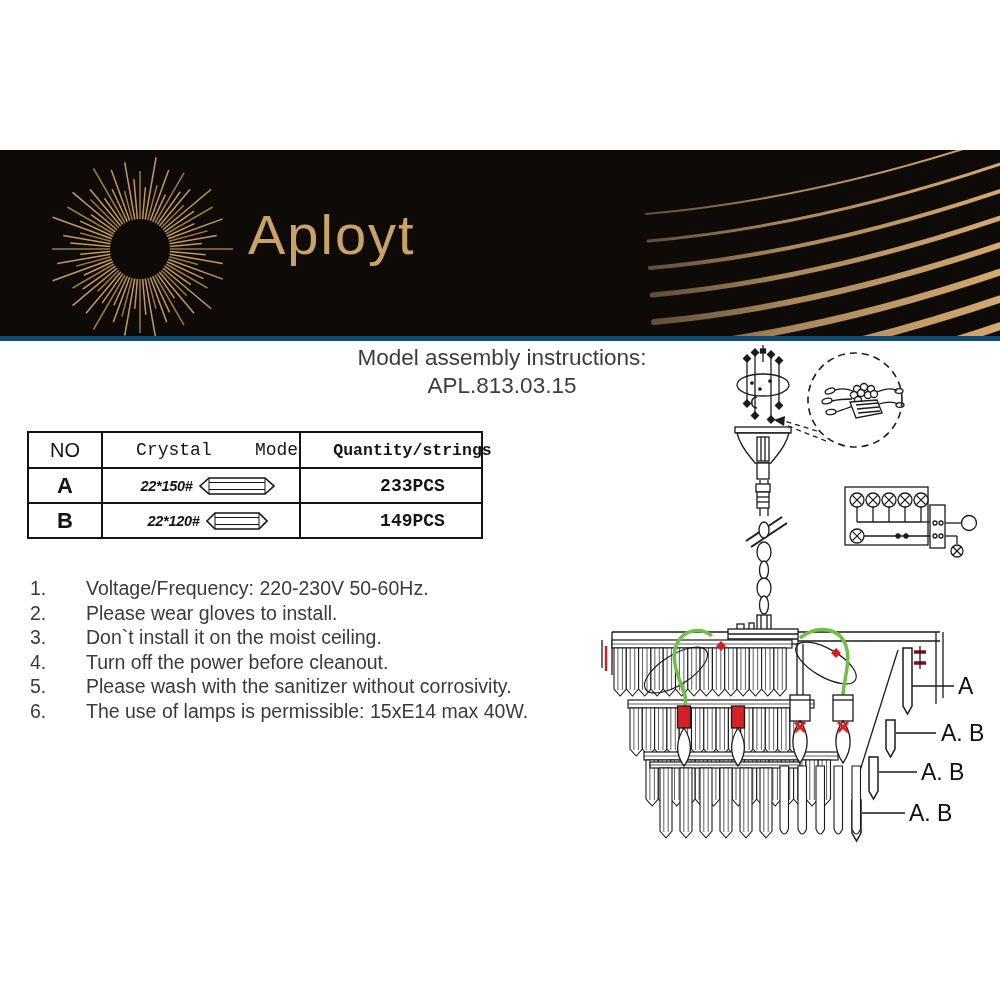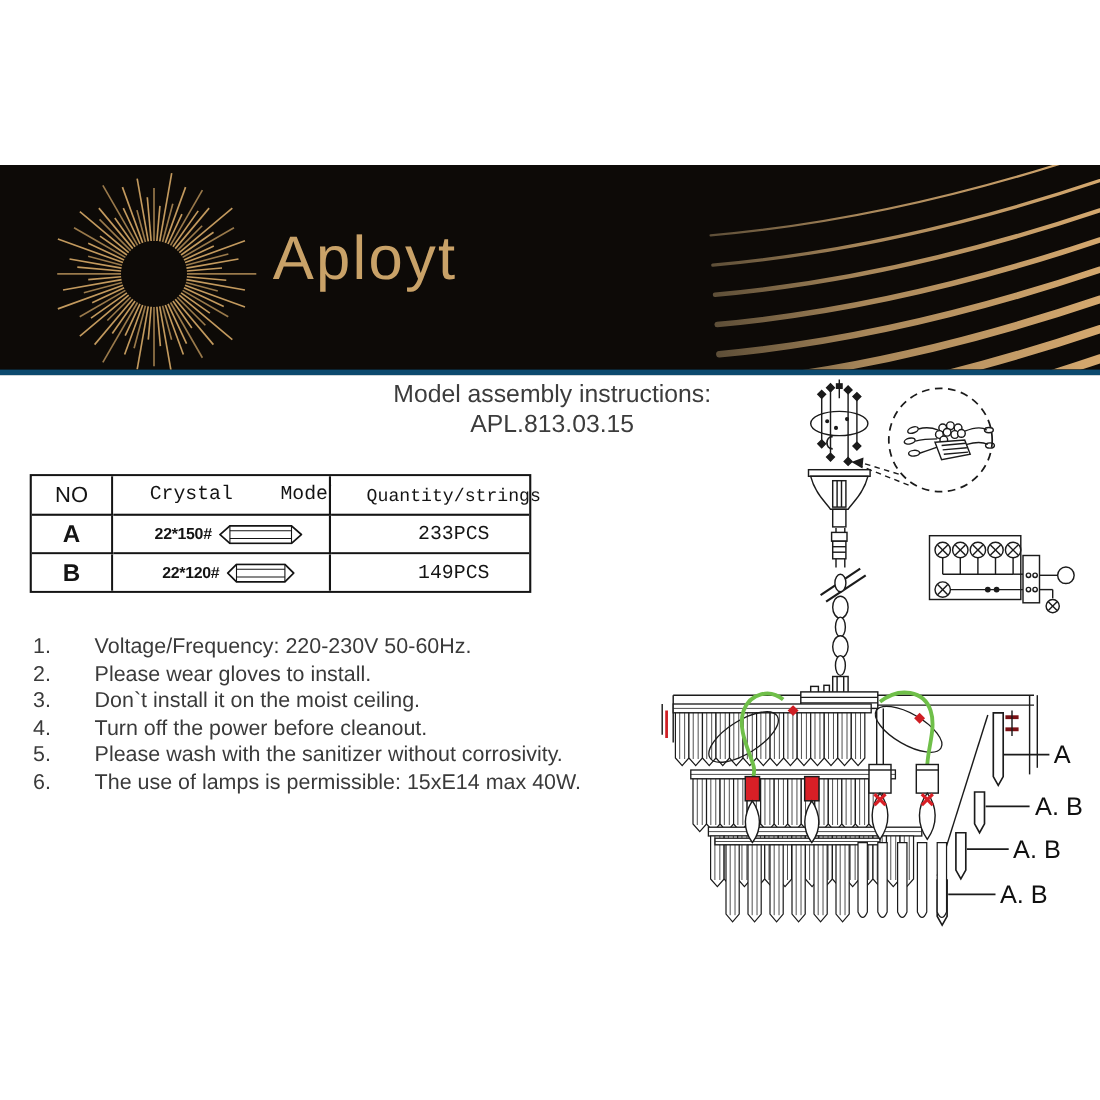--- a/index.html
+++ b/index.html
@@ -18,28 +18,28 @@
   .title{position:absolute;left:2px;top:344px;width:1000px;text-align:center;
          color:#3c3c3c;font-size:22.5px;line-height:28px;font-weight:500;}
 
   
   .ptable{position:absolute;left:27px;top:431px;width:452px;
           border:2px solid #141414;display:grid;
           grid-template-columns:74px 198px 180px;
           grid-template-rows:36px 35px 33px;color:#141414;}
   .ptable .c{border-right:2px solid #141414;border-bottom:2px solid #141414;
              display:flex;align-items:center;justify-content:center;background:#fff;}
-  .ptable .c.last{border-right:none;}
+  .ptable .c.last{border-right:none;font-weight:bold;}
   .ptable .c.bot{border-bottom:none;}
   .mono{font-family:"Liberation Mono",monospace;padding-left:43px;}
   .h-no{font-size:20px;font-weight:400;}
   .h-crystal{font-size:18px;white-space:pre;}
   .h-qty{font-size:16.5px;white-space:pre;}
   .rowletter{font-size:22px;font-weight:700;}
-  .crystalcell{justify-content:flex-start;padding-left:14px;gap:7px;}
+  .crystalcell{justify-content:flex-start;padding-left:14px;gap:7px;font-style:italic;}
   .sizetxt{font-size:14.5px;font-weight:700;letter-spacing:-0.3px;}
   .qty{font-size:18px;}
 
   
   .ins{position:absolute;left:30px;top:577px;width:600px;color:#3a3a3a;
        font-size:19.5px;}
   .ins .row{display:flex;height:24.6px;align-items:baseline;}
   .ins .num{width:56px;flex:0 0 56px;}
   .ins .txt{white-space:nowrap;}
 

